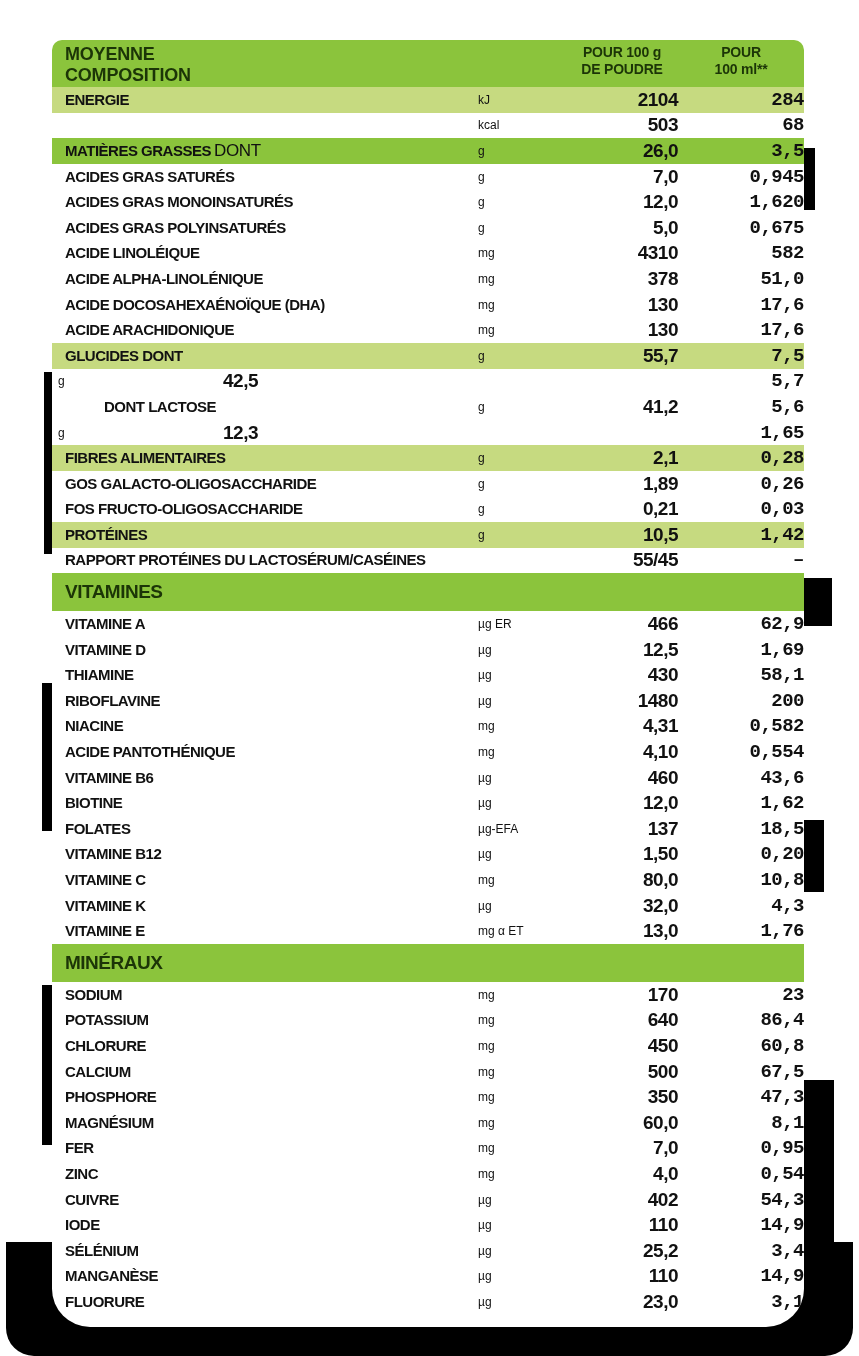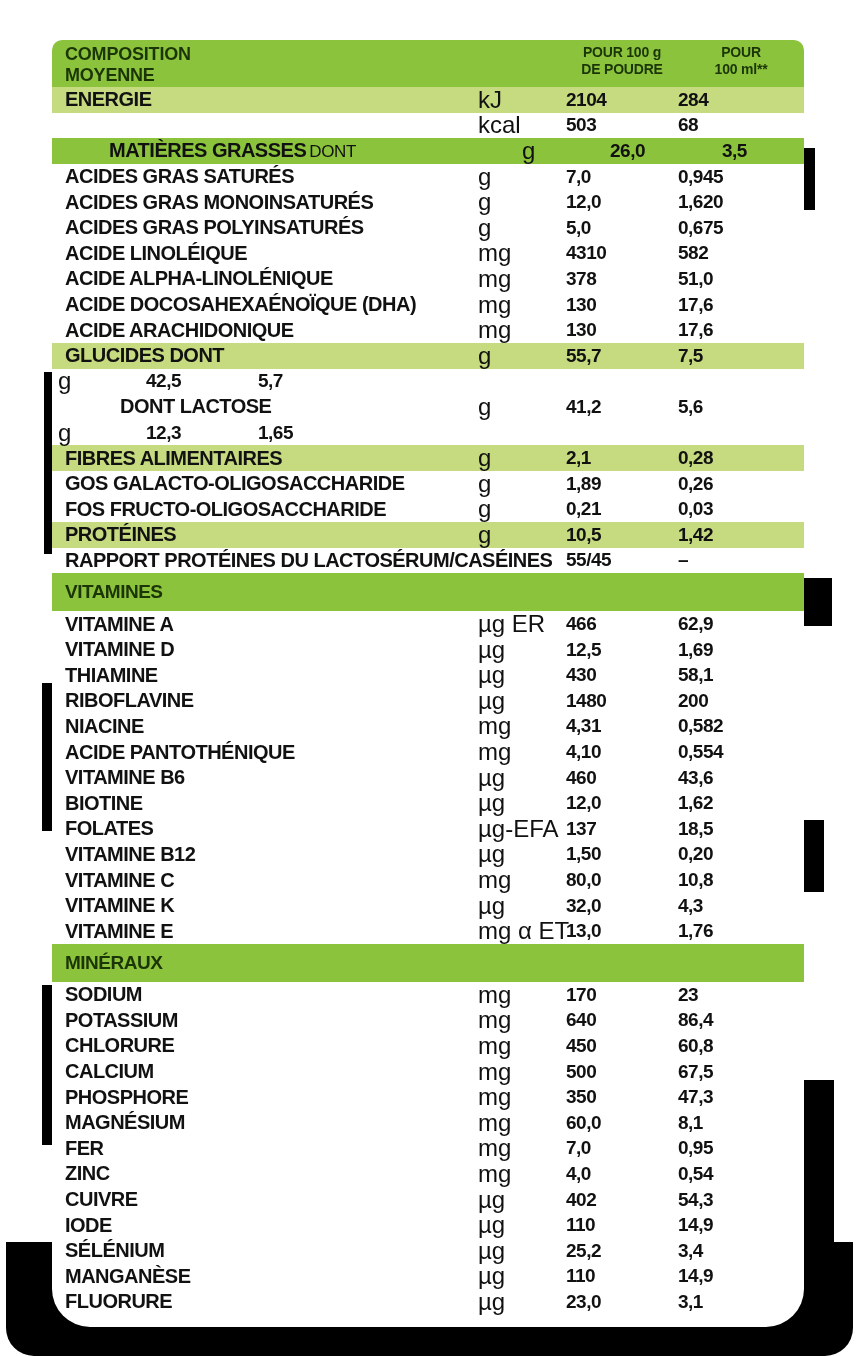--- a/index.html
+++ b/index.html
@@ -33,29 +33,29 @@
   .header-row .h-title{width:420px;padding-left:13px;font-weight:700;font-size:18px;
     line-height:1.14;letter-spacing:-0.2px;}
   .header-row .h-spacer{width:94px;}
   .header-row .h-col{font-weight:700;font-size:14px;line-height:1.18;text-align:center;
     white-space:nowrap;letter-spacing:-0.2px;}
   .header-row .h-col1{width:112px;}
   .header-row .h-col2{flex:1;}
 
   .row{display:flex;align-items:center;height:25.6px;color:var(--text-black);}
   .c-label{width:420px;padding-left:13px;white-space:nowrap;overflow:visible;}
-  .row--indent .c-label{padding-left:68px;}
-  .lbl{font-weight:700;font-size:20px;letter-spacing:-0.5px;}
+  .row--indent .c-label{padding-left:52px;}
+  .lbl{font-weight:700;font-size:15px;letter-spacing:-0.5px;}
   .lbl-suffix{font-weight:400;font-size:17px;margin-left:3px;letter-spacing:-0.3px;}
-  .c-unit{width:94px;padding-left:6px;font-weight:400;font-size:24px;white-space:nowrap;}
-  .c-v1{width:112px;text-align:left;font-weight:700;font-size:19px;letter-spacing:-0.5px;}
-  .c-v2{flex:1;text-align:left;font-weight:700;font-size:19px;letter-spacing:-0.5px;}
+  .c-unit{width:94px;padding-left:6px;font-weight:400;font-size:12px;white-space:nowrap;}
+  .c-v1{width:112px;text-align:right;font-weight:700;font-size:19px;letter-spacing:-0.5px;}
+  .c-v2{flex:1;text-align:right;font-weight:700;font-size:19px;letter-spacing:-0.5px;font-family:Liberation Mono, monospace;}
 
   .row--light{background:var(--green-light);}
-  .row--strong{background:var(--green-main);padding-left:44px;}
+  .row--strong{background:var(--green-main);}
   .row--section{background:var(--green-main);color:var(--dark-green);height:38px;}
   .row--section .lbl{font-size:19px;}
 </style>
 </head>
 <body>
 
 <div class="stage">
 
   <div class="photo-bottom"></div>
   <div class="edge l1"></div>
@@ -63,22 +63,22 @@
   <div class="edge l3"></div>
   <div class="edge r1"></div>
   <div class="edge r2"></div>
   <div class="edge r3"></div>
   <div class="edge r4"></div>
 
   <div class="panel">
 
     <div class="header-row">
       <div class="h-title">
+        <div>MOYENNE</div>
         <div>COMPOSITION</div>
-        <div>MOYENNE</div>
       </div>
       <div class="h-spacer"></div>
       <div class="h-col h-col1">
         <div>POUR 100 g</div>
         <div>DE POUDRE</div>
       </div>
       <div class="h-col h-col2">
         <div>POUR</div>
         <div>100 ml**</div>
       </div>

